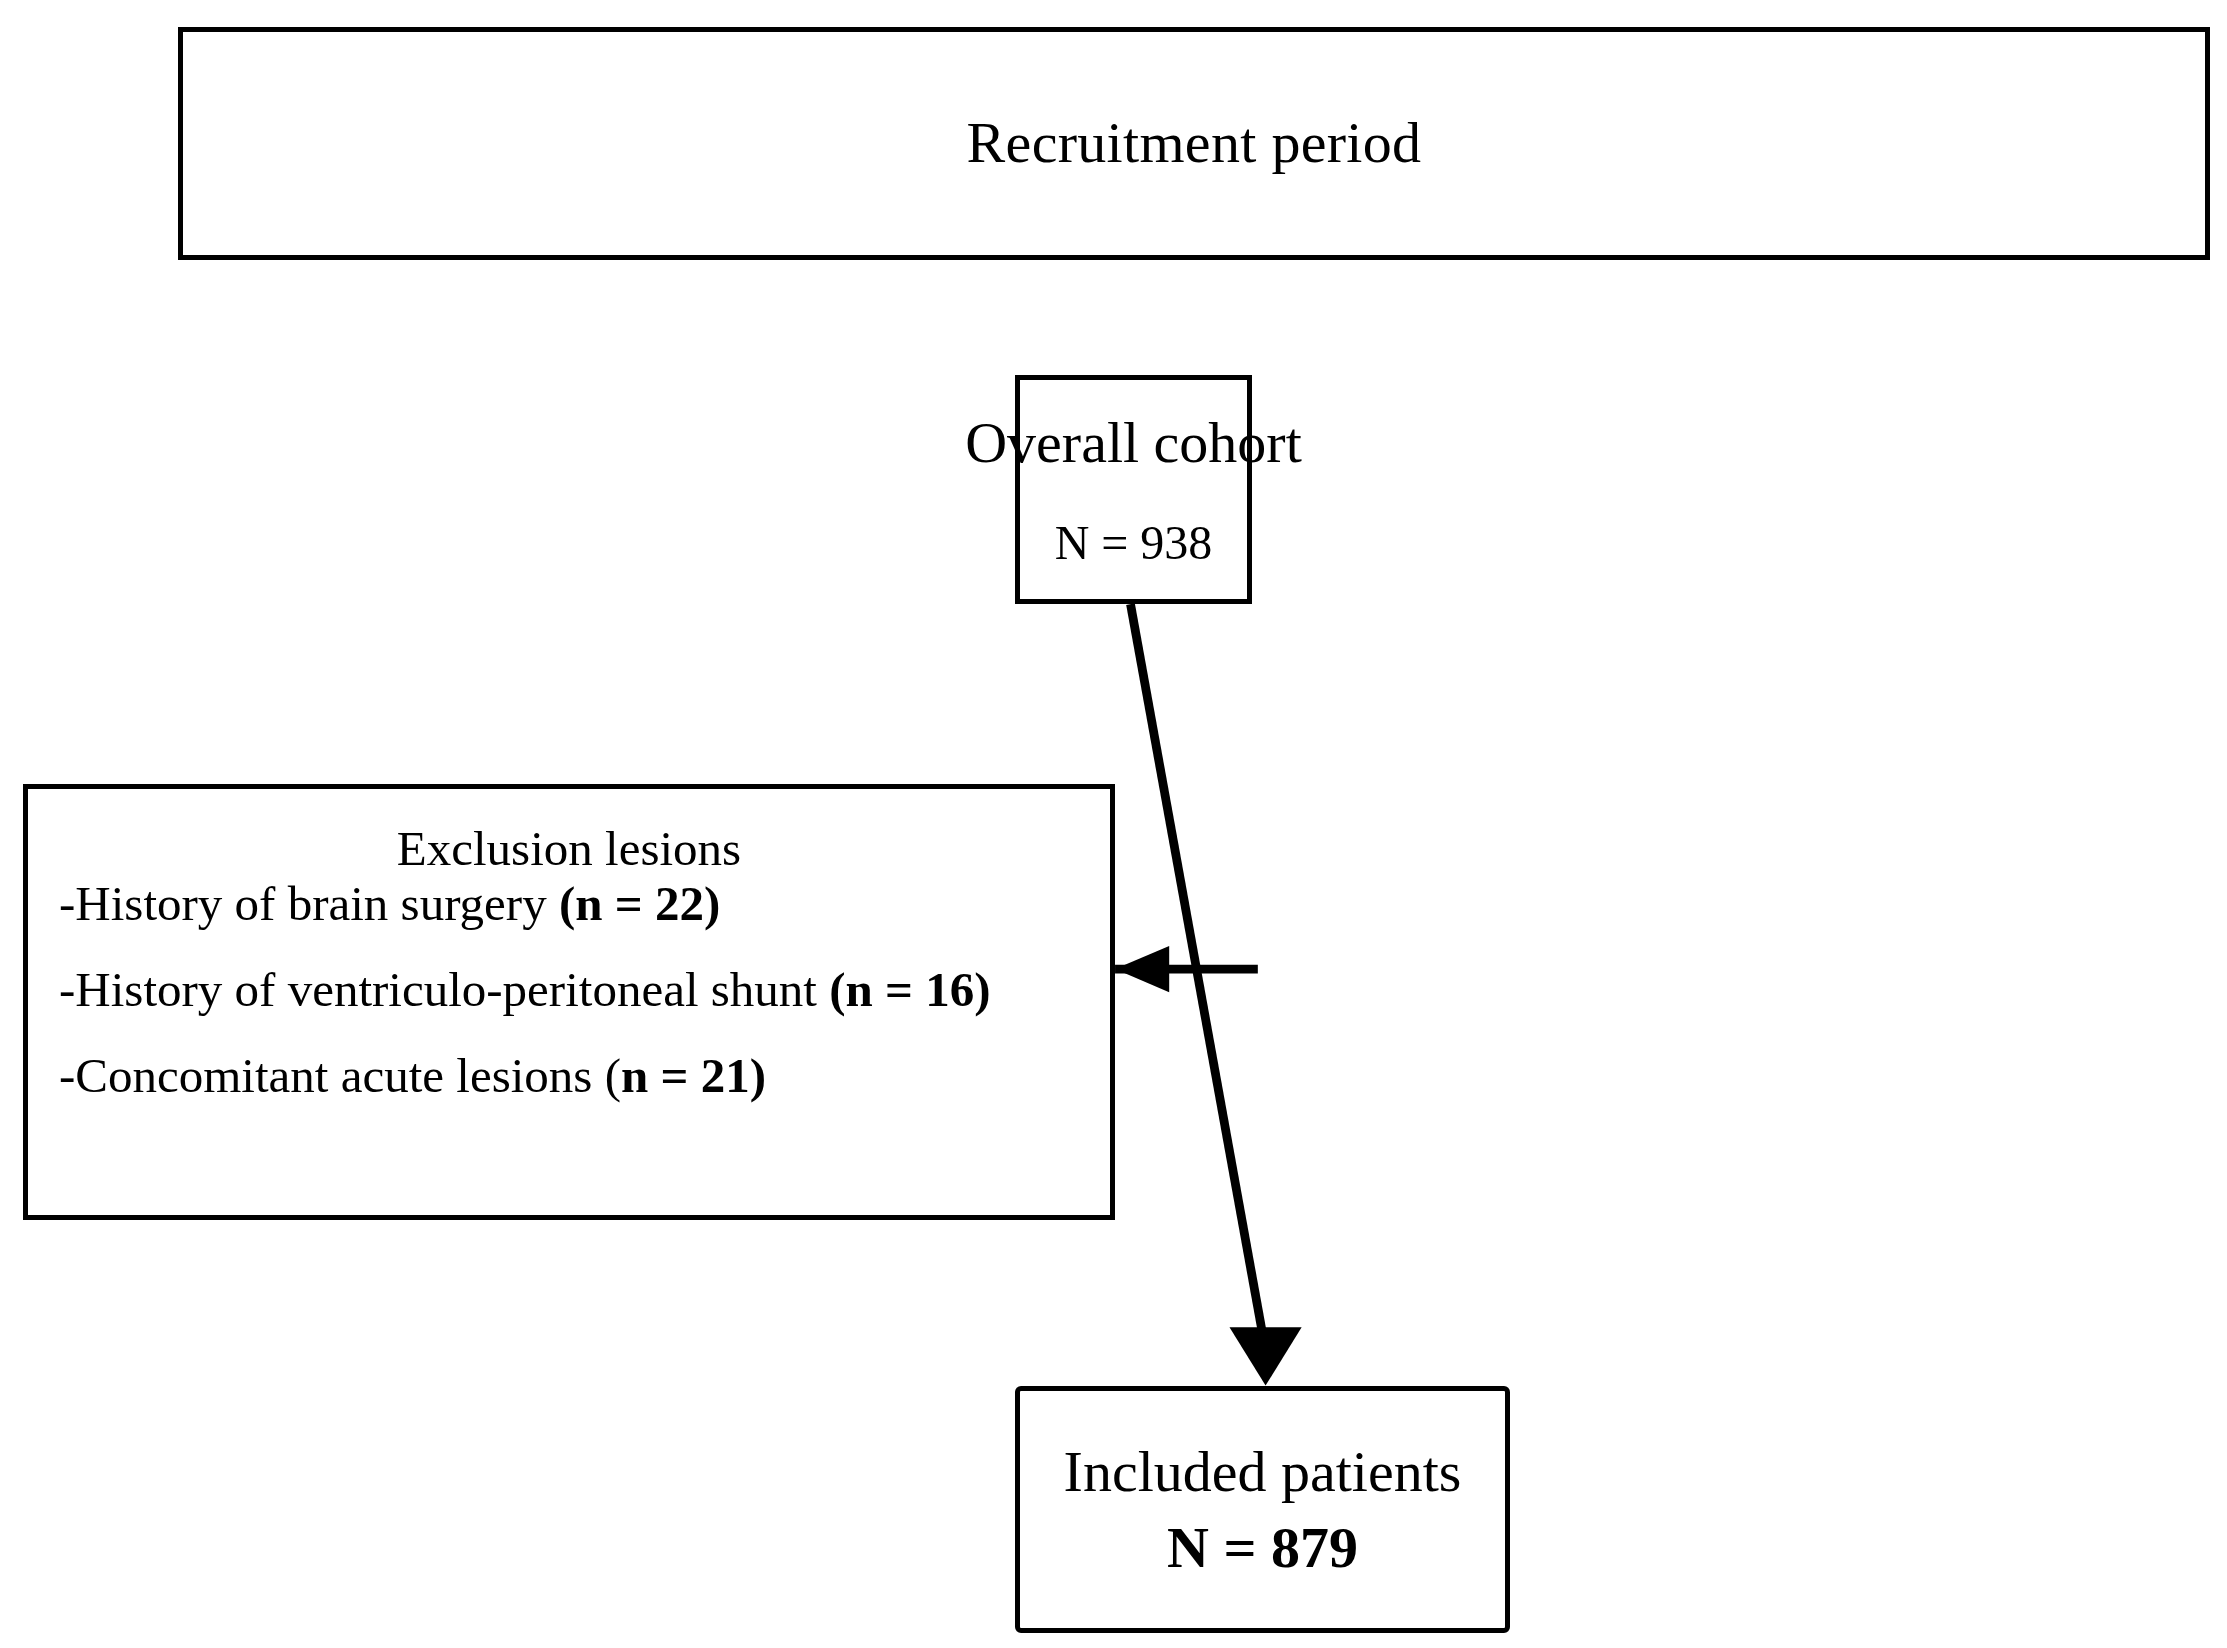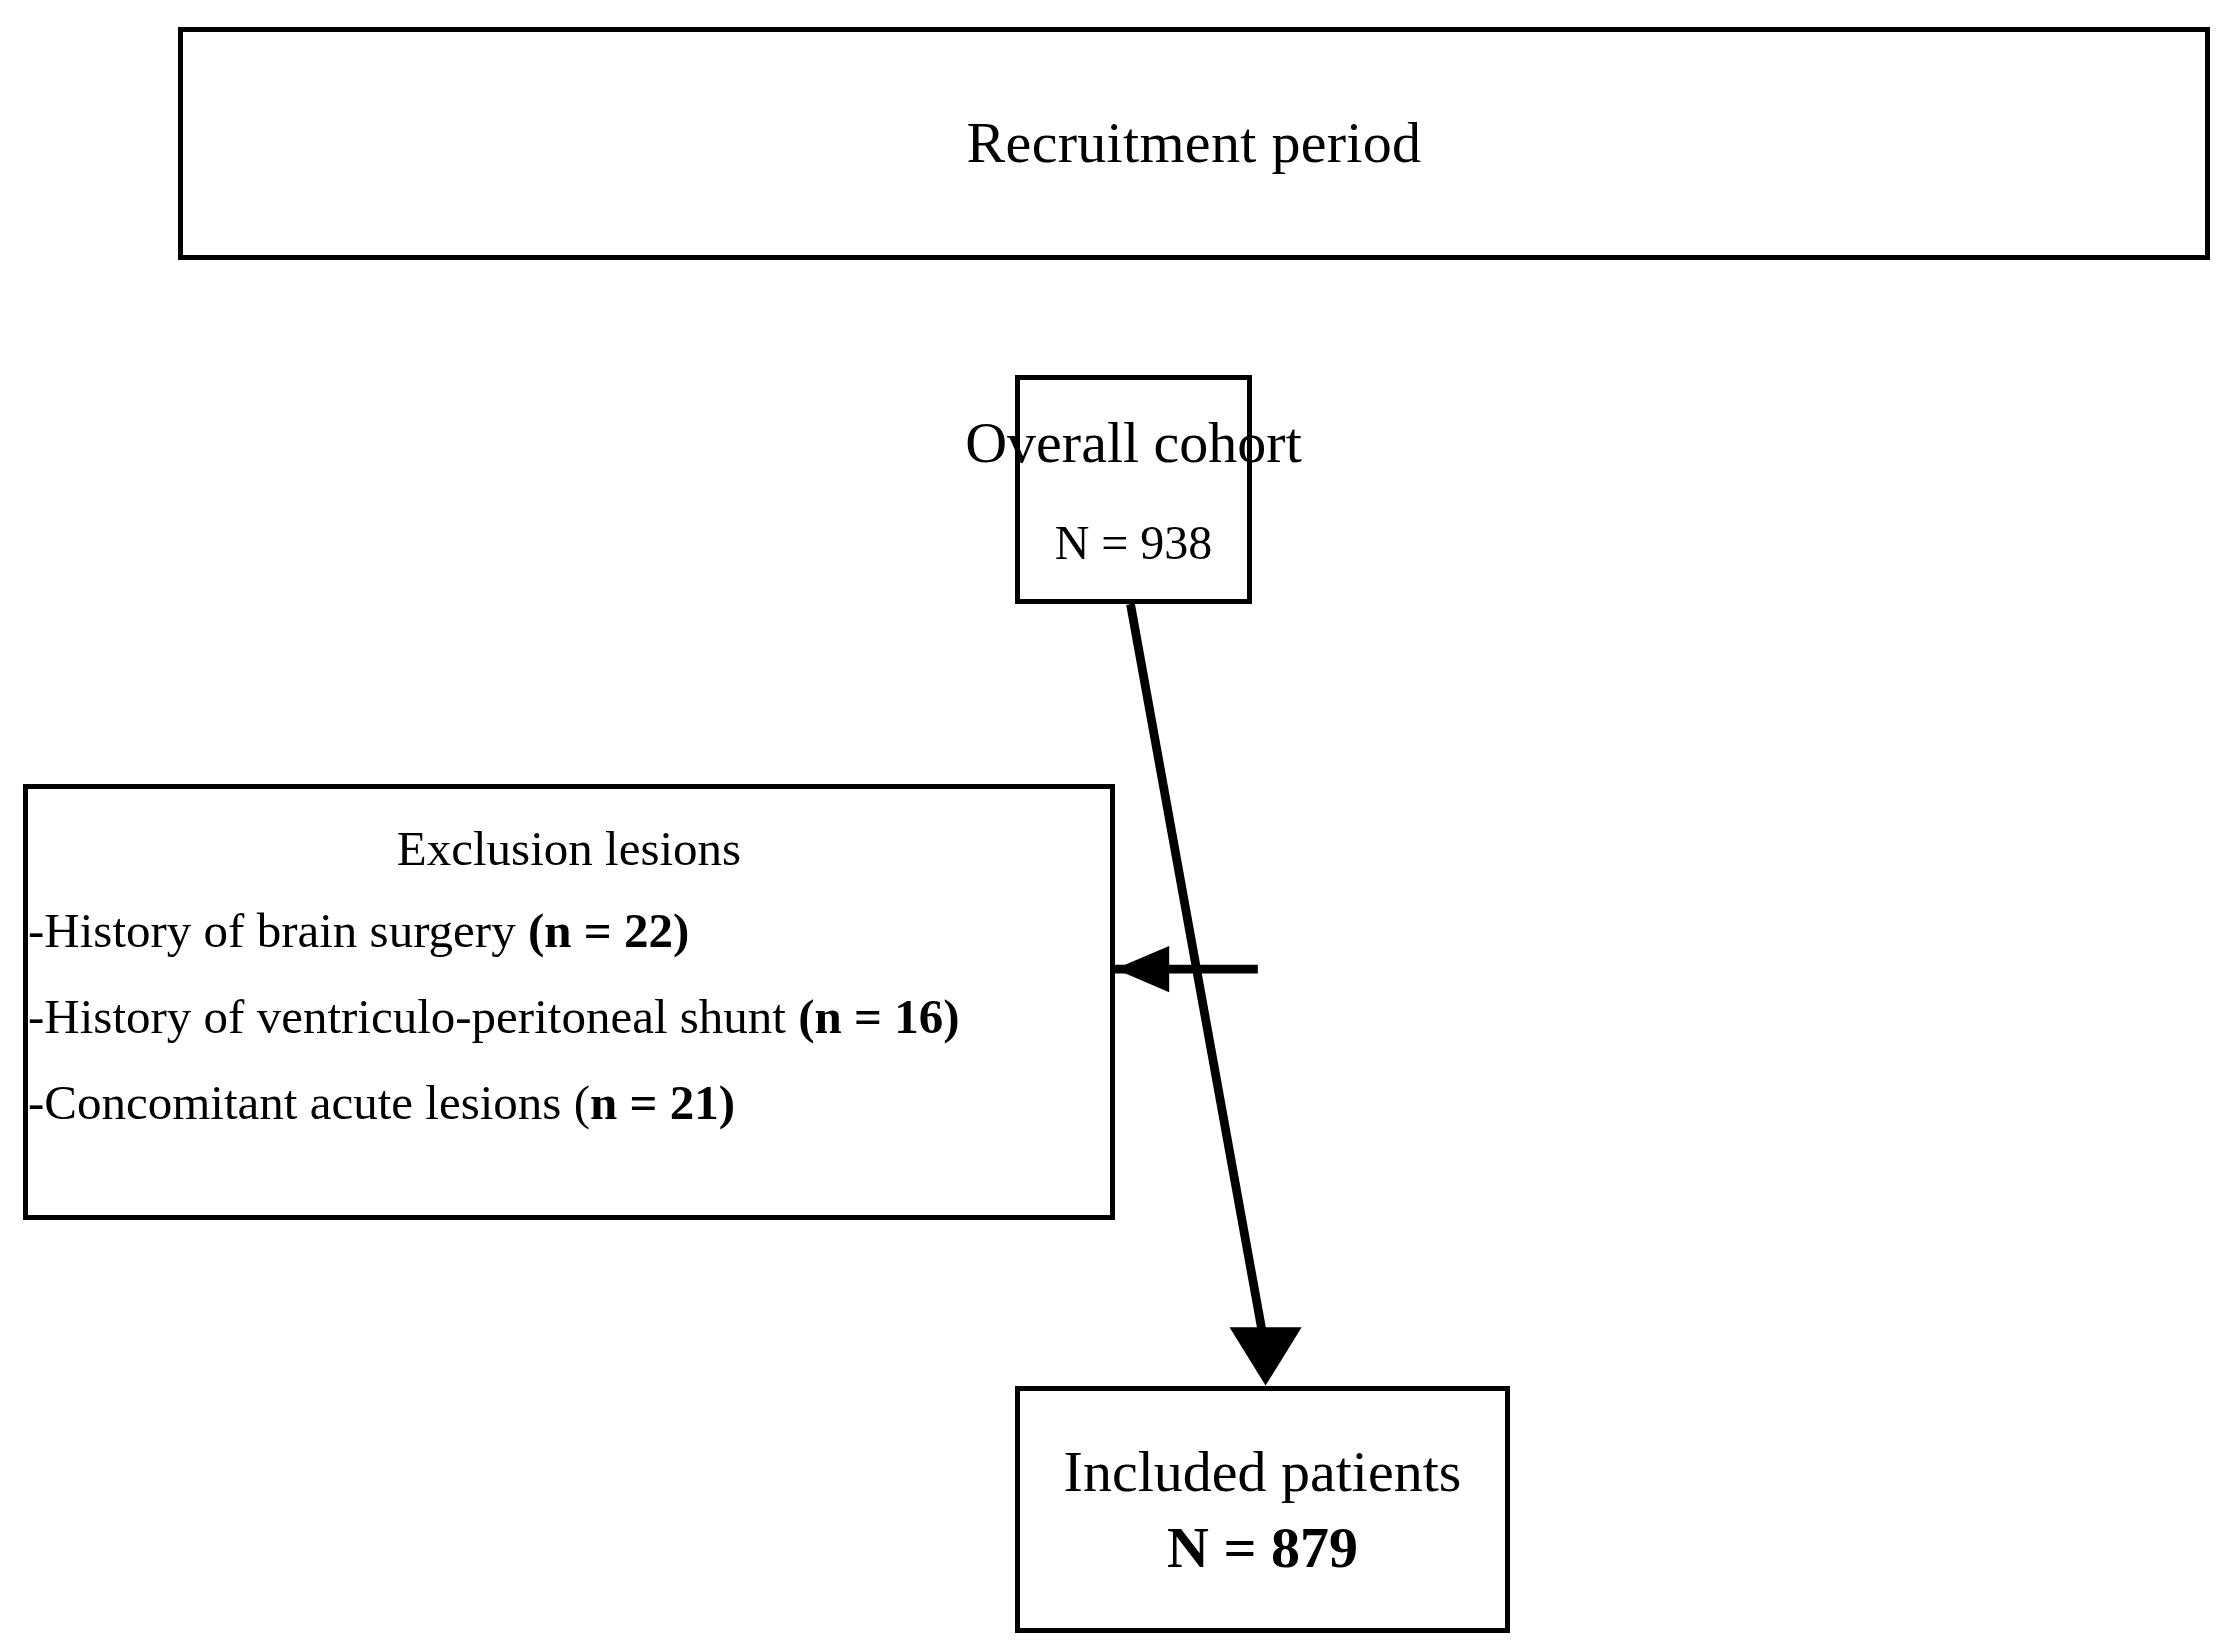--- a/index.html
+++ b/index.html
@@ -81,38 +81,39 @@
     padding: 0;
   }
   #box-exclusion .excl-title {
     font-size: 49px;
     text-align: center;
     font-weight: 400;
     margin-top: 31px;
     line-height: 1.2;
   }
   #box-exclusion .excl-list {
-    margin-top: 27px;
+    padding-left: 31px;
     text-align: left;
   }
   #box-exclusion .excl-item {
     font-size: 49px;
     line-height: 1.0;
     font-weight: 400;
     margin-bottom: 37px;
     white-space: nowrap;
   }
   .bold { font-weight: 700; }
 
   
   #box-included {
     left: 1015px;
     top: 1386px;
     width: 495px;
     height: 247px;
+    border-radius: 6px;
   }
   #box-included .line-title {
     font-size: 58px;
     line-height: 1.3;
     font-weight: 400;
     white-space: nowrap;
   }
   #box-included .line-count {
     font-size: 58px;
     line-height: 1.3;

